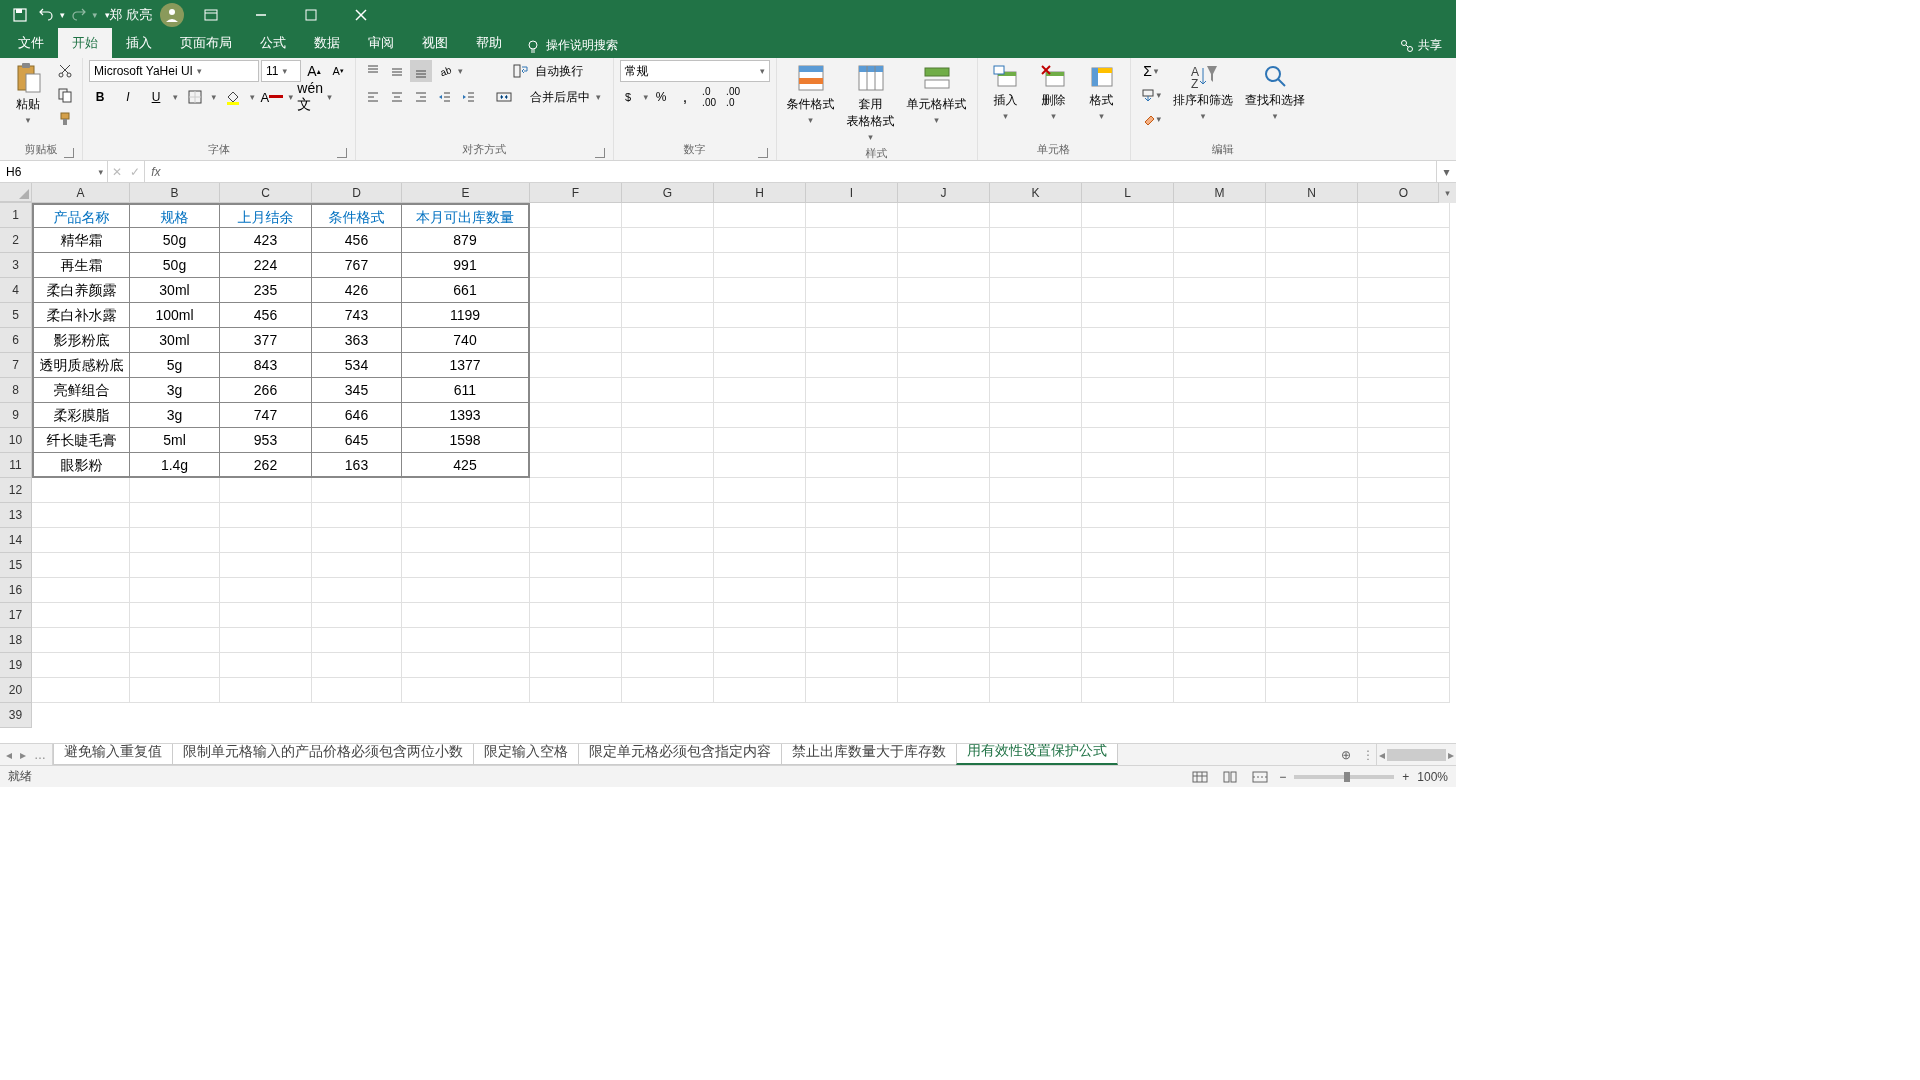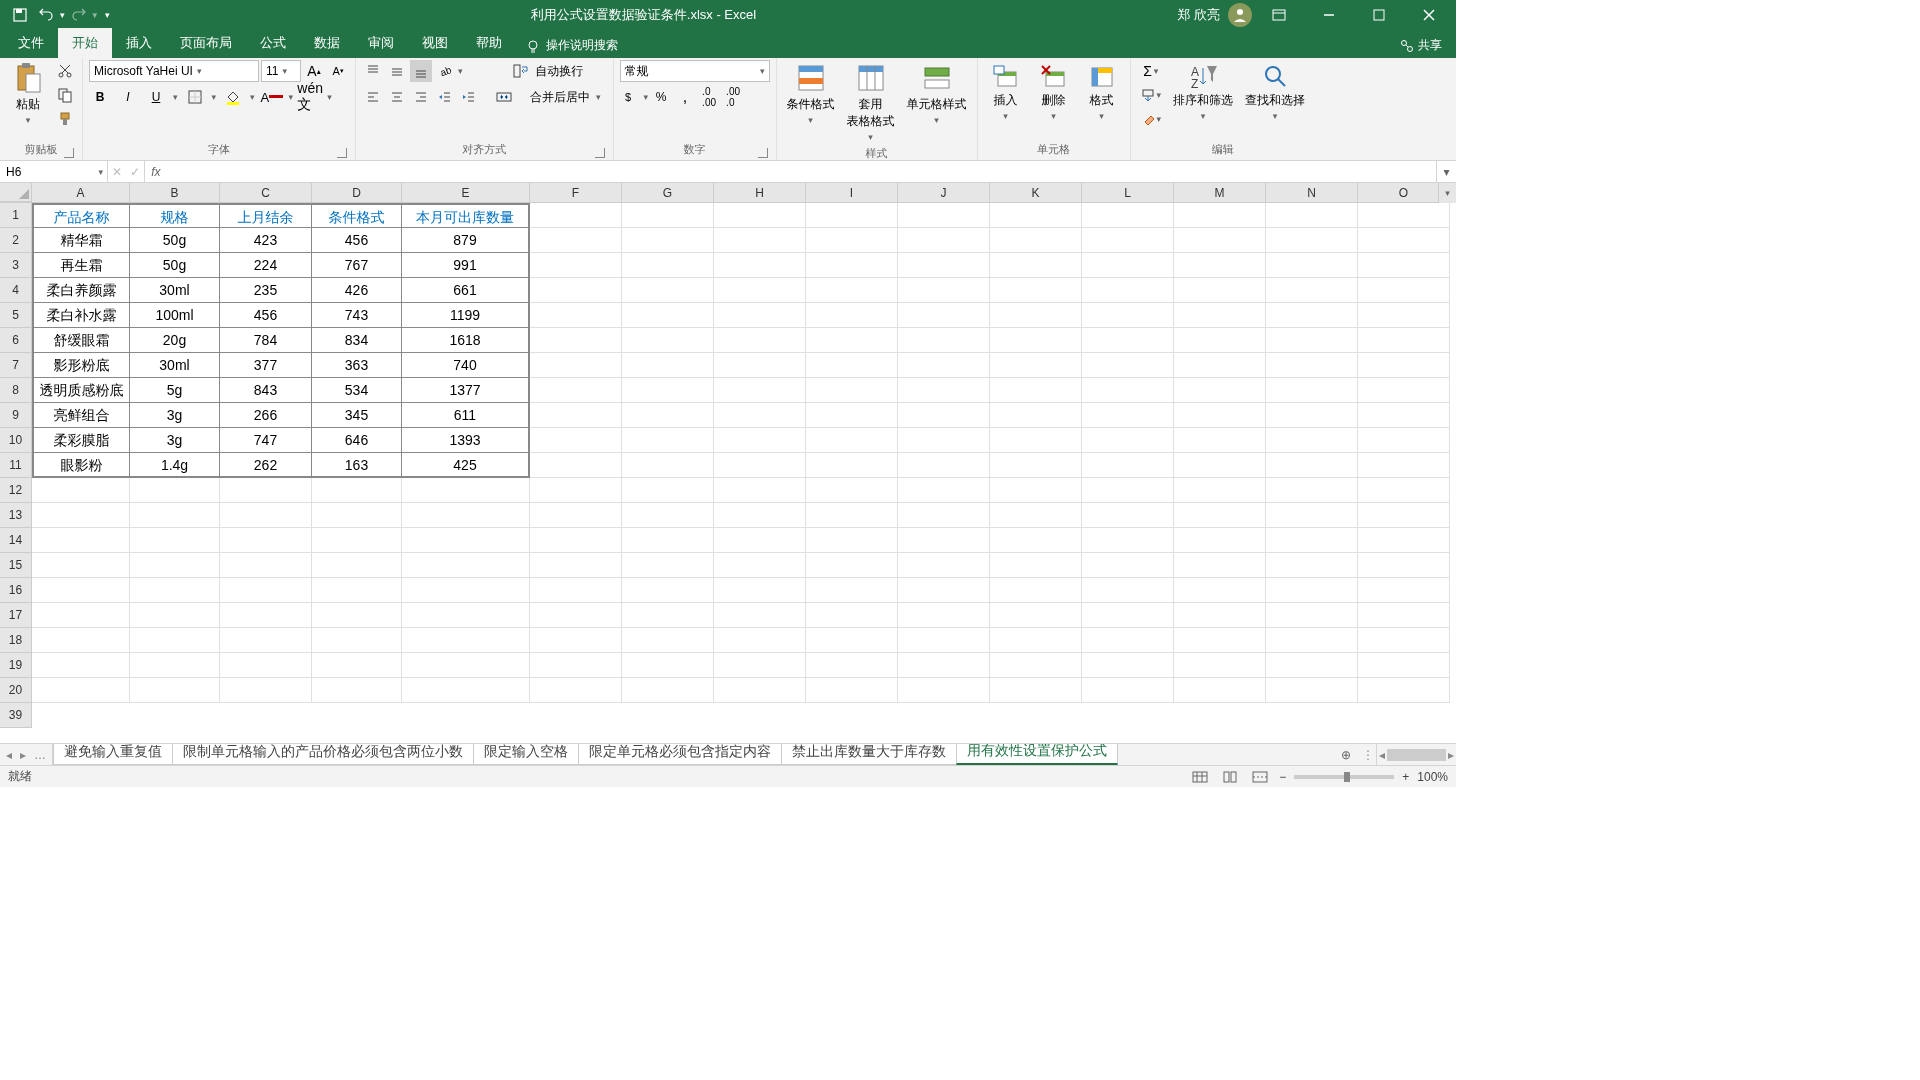--- a/index.html
+++ b/index.html
@@ -100,21 +100,20 @@
       </div>
     <span style="color:#fff;font-size:9px">▾</span>
     <div class="qat-btn" style="opacity:0.5">
         <svg width="14" height="14" viewBox="0 0 14 14">
           <path d="M10 7 L13 4 L10 1 M13 4 H5 A4 4 0 0 0 5 12" fill="none" stroke="#fff" stroke-width="1.2"></path>
         </svg>
       </div>
     <span style="color:#fff;font-size:9px;opacity:0.5">▾</span>
     <span style="color:#fff;font-size:9px;margin-left:6px">▾</span>
   </div>
-  <div class="title-center">利用公式设置数据验证条件.xlsx - Excel</div>
   <div class="title-right">
     <span class="user-name">郑 欣亮</span>
     <div class="avatar">
         <svg width="16" height="16" viewBox="0 0 16 16">
           <circle cx="8" cy="5" r="3" fill="#fff"></circle>
           <path d="M2 15 Q8 9 14 15" fill="#fff"></path>
         </svg>
       </div>
     <div class="win-btn">
         <svg width="14" height="12">
@@ -623,37 +622,20 @@
           <div class="cell" style="width: 92px;"></div>
           <div class="cell" style="width: 92px;"></div>
           <div class="cell" style="width: 92px;"></div>
           <div class="cell" style="width: 92px;"></div>
           <div class="cell" style="width: 92px;"></div>
           <div class="cell" style="width: 92px;"></div>
           <div class="cell" style="width: 92px;"></div>
           <div class="cell" style="width: 92px;"></div>
         </div>
         <div class="crow">
-          <div class="cell bordered bl" style="width: 98px;">舒缓眼霜</div>
-          <div class="cell bordered" style="width: 90px;">20g</div>
-          <div class="cell bordered" style="width: 92px;">784</div>
-          <div class="cell bordered" style="width: 90px;">834</div>
-          <div class="cell bordered br" style="width: 128px;">1618</div>
-          <div class="cell" style="width: 92px;"></div>
-          <div class="cell" style="width: 92px;"></div>
-          <div class="cell" style="width: 92px;"></div>
-          <div class="cell" style="width: 92px;"></div>
-          <div class="cell" style="width: 92px;"></div>
-          <div class="cell" style="width: 92px;"></div>
-          <div class="cell" style="width: 92px;"></div>
-          <div class="cell" style="width: 92px;"></div>
-          <div class="cell" style="width: 92px;"></div>
-          <div class="cell" style="width: 92px;"></div>
-        </div>
-        <div class="crow">
           <div class="cell bordered bl" style="width: 98px;">影形粉底</div>
           <div class="cell bordered" style="width: 90px;">30ml</div>
           <div class="cell bordered" style="width: 92px;">377</div>
           <div class="cell bordered" style="width: 90px;">363</div>
           <div class="cell bordered br" style="width: 128px;">740</div>
           <div class="cell" style="width: 92px;"></div>
           <div class="cell" style="width: 92px;"></div>
           <div class="cell" style="width: 92px;"></div>
           <div class="cell" style="width: 92px;"></div>
           <div class="cell" style="width: 92px;"></div>
@@ -696,20 +678,37 @@
           <div class="cell" style="width: 92px;"></div>
           <div class="cell" style="width: 92px;"></div>
           <div class="cell" style="width: 92px;"></div>
         </div>
         <div class="crow">
           <div class="cell bordered bl" style="width: 98px;">柔彩膜脂</div>
           <div class="cell bordered" style="width: 90px;">3g</div>
           <div class="cell bordered" style="width: 92px;">747</div>
           <div class="cell bordered" style="width: 90px;">646</div>
           <div class="cell bordered br" style="width: 128px;">1393</div>
+          <div class="cell" style="width: 92px;"></div>
+          <div class="cell" style="width: 92px;"></div>
+          <div class="cell" style="width: 92px;"></div>
+          <div class="cell" style="width: 92px;"></div>
+          <div class="cell" style="width: 92px;"></div>
+          <div class="cell" style="width: 92px;"></div>
+          <div class="cell" style="width: 92px;"></div>
+          <div class="cell" style="width: 92px;"></div>
+          <div class="cell" style="width: 92px;"></div>
+          <div class="cell" style="width: 92px;"></div>
+        </div>
+        <div class="crow">
+          <div class="cell bordered bl" style="width: 98px;">纤长睫毛膏</div>
+          <div class="cell bordered" style="width: 90px;">5ml</div>
+          <div class="cell bordered" style="width: 92px;">953</div>
+          <div class="cell bordered" style="width: 90px;">645</div>
+          <div class="cell bordered br" style="width: 128px;">1598</div>
           <div class="cell" style="width: 92px;"></div>
           <div class="cell" style="width: 92px;"></div>
           <div class="cell" style="width: 92px;"></div>
           <div class="cell" style="width: 92px;"></div>
           <div class="cell" style="width: 92px;"></div>
           <div class="cell" style="width: 92px;"></div>
           <div class="cell" style="width: 92px;"></div>
           <div class="cell" style="width: 92px;"></div>
           <div class="cell" style="width: 92px;"></div>
           <div class="cell" style="width: 92px;"></div>

